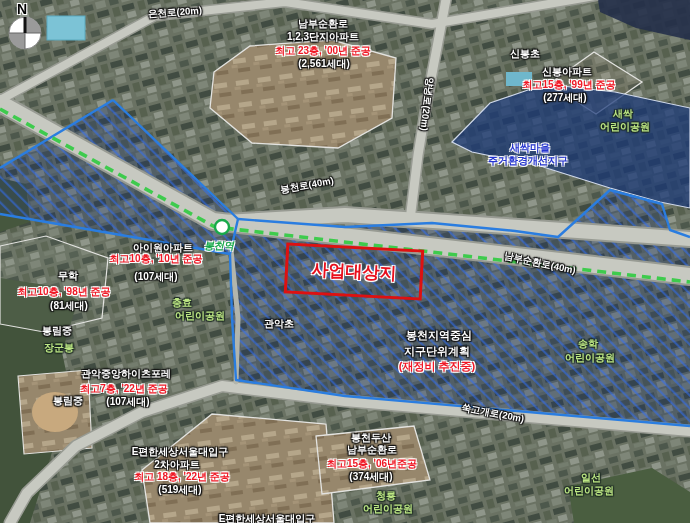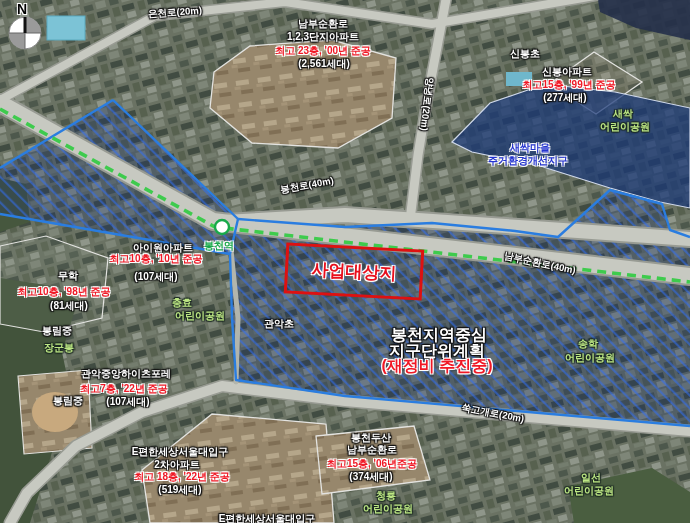--- a/index.html
+++ b/index.html
@@ -1,25 +1,25 @@
 <!DOCTYPE html>
 <html><head>
 <meta charset="utf-8">
 <style>
   html,body{margin:0;padding:0;background:#222;}
   #stage{position:relative;width:690px;height:523px;overflow:hidden;
          font-family:"Liberation Sans","DejaVu Sans",sans-serif;background:#6a7263;}
   #basemap{position:absolute;left:0;top:0;}
   .lbl{position:absolute;white-space:nowrap;font-weight:bold;line-height:1;
        transform:translate(-50%,-50%);pointer-events:none;}
-  .s9{font-size:9.5px}.s10{font-size:10px}.s105{font-size:16px}
+  .s9{font-size:9.5px}.s10{font-size:10px}.s105{font-size:11px}
   .w{color:#ffffff;text-shadow:1px 1px 1px #111,-1px -1px 1px #111,1px -1px 1px #111,-1px 1px 1px #111,0 0 3px #000;}
   .r{color:#f01825;text-shadow:1px 1px 0 #fff,-1px -1px 0 #fff,1px -1px 0 #fff,-1px 1px 0 #fff,0 0 2px #fff;}
   .g{color:#bce683;text-shadow:1px 1px 1px #1c2a22,-1px -1px 1px #1c2a22,1px -1px 1px #1c2a22,-1px 1px 1px #1c2a22;margin-left:36px;}
-  .gs{color:#18a94a;text-shadow:1px 1px 0 #fff,-1px -1px 0 #fff,1px -1px 0 #fff,-1px 1px 0 #fff;}
+  .gs{color:#18a94a;text-shadow:1px 1px 0 #fff,-1px -1px 0 #fff,1px -1px 0 #fff,-1px 1px 0 #fff;font-style:italic;}
   .b{color:#2333cf;text-shadow:1px 1px 0 #fff,-1px -1px 0 #fff,1px -1px 0 #fff,-1px 1px 0 #fff;}
   .blk{color:#000;font-size:14px;text-shadow:1px 1px 0 #fff,-1px -1px 0 #fff,1px -1px 0 #fff,-1px 1px 0 #fff;}
   #site-box{position:absolute;left:285px;top:246px;width:132px;height:45px;
             border:3px solid #dd1111;transform:rotate(3deg);
             display:flex;align-items:center;justify-content:center;}
   #site-box .site-text{font-size:17px;font-weight:bold;color:#e80f1c;white-space:nowrap;
             text-shadow:1px 1px 0 #fff,-1px -1px 0 #fff,1px -1px 0 #fff,-1px 1px 0 #fff,0 0 3px #fff;}
 </style>
 </head>
 <body>

